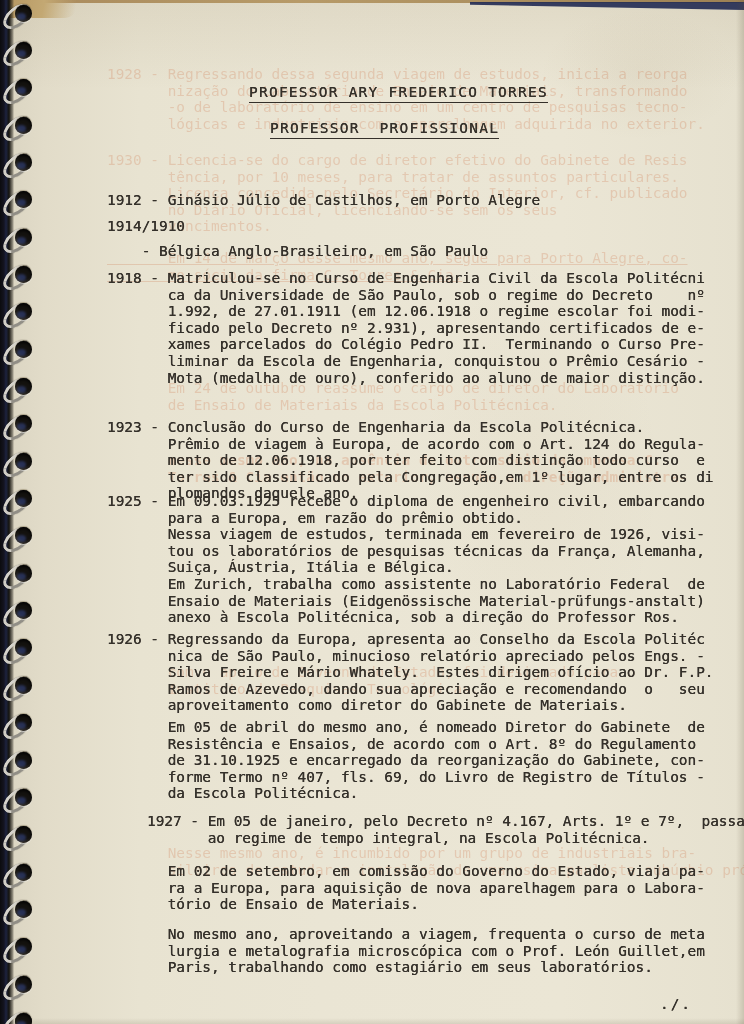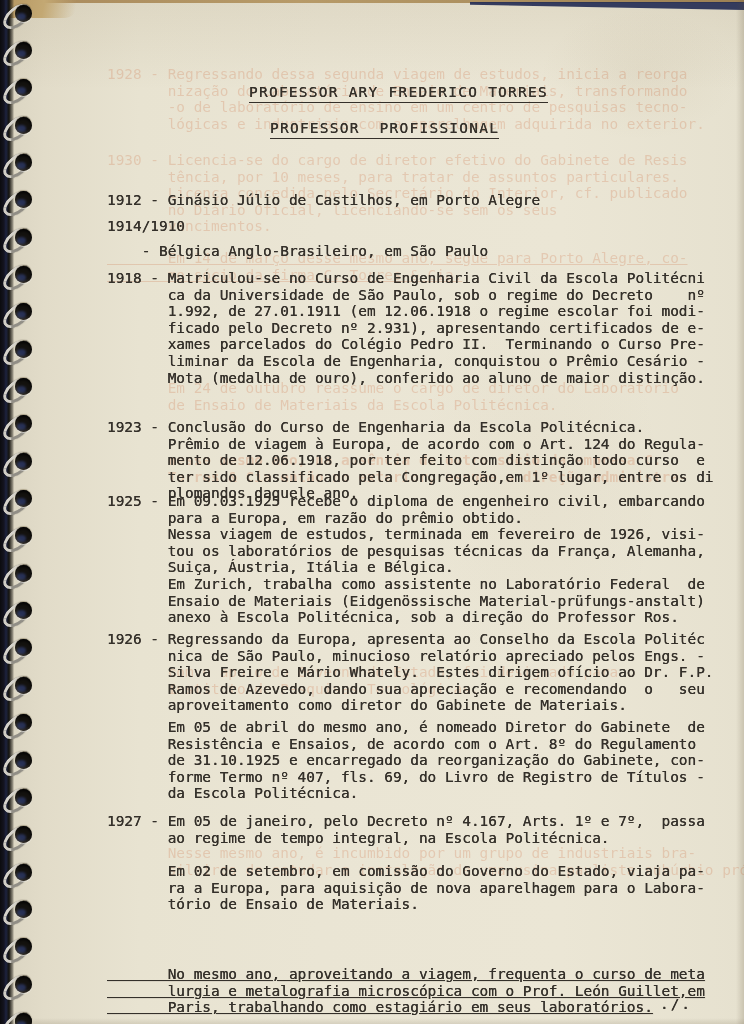--- a/index.html
+++ b/index.html
@@ -180,23 +180,23 @@
     <div class="tw" style="top: 631px;">1926 - Regressando da Europa, apresenta ao Conselho da Escola Politéc
        nica de São Paulo, minucioso relatório apreciado pelos Engs. -
        Silva Freire e Mário Whately.  Estes dirigem ofício ao Dr. F.P.
        Ramos de Azevedo, dando sua apreciação e recomendando  o   seu
        aproveitamento como diretor do Gabinete de Materiais.</div>
     <div class="tw" style="top: 719px;">       Em 05 de abril do mesmo ano, é nomeado Diretor do Gabinete  de
        Resistência e Ensaios, de acordo com o Art. 8º do Regulamento
        de 31.10.1925 e encarregado da reorganização do Gabinete, con-
        forme Termo nº 407, fls. 69, do Livro de Registro de Títulos -
        da Escola Politécnica.</div>
-    <div class="tw" style="top: 813px;">1927 - Em 05 de janeiro, pelo Decreto nº 4.167, Arts. 1º e 7º,  passa
+    <div class="tw" style="top: 813px; margin-left: 40px;">1927 - Em 05 de janeiro, pelo Decreto nº 4.167, Arts. 1º e 7º,  passa
        ao regime de tempo integral, na Escola Politécnica.</div>
     <div class="tw" style="top: 863px;">       Em 02 de setembro, em comissão do Governo do Estado, viaja pa-
        ra a Europa, para aquisição de nova aparelhagem para o Labora-
        tório de Ensaio de Materiais.</div>
-    <div class="tw" style="top: 966px; text-decoration: underline;">       No mesmo ano, aproveitando a viagem, frequenta o curso de meta
+    <div class="tw" style="top: 926px;">       No mesmo ano, aproveitando a viagem, frequenta o curso de meta
        lurgia e metalografia microscópica com o Prof. León Guillet,em
        Paris, trabalhando como estagiário em seus laboratórios.</div>
   </div>
 
 <div class="tw footer-mark" style="top:996px">./.</div>
 
 </body></html>

